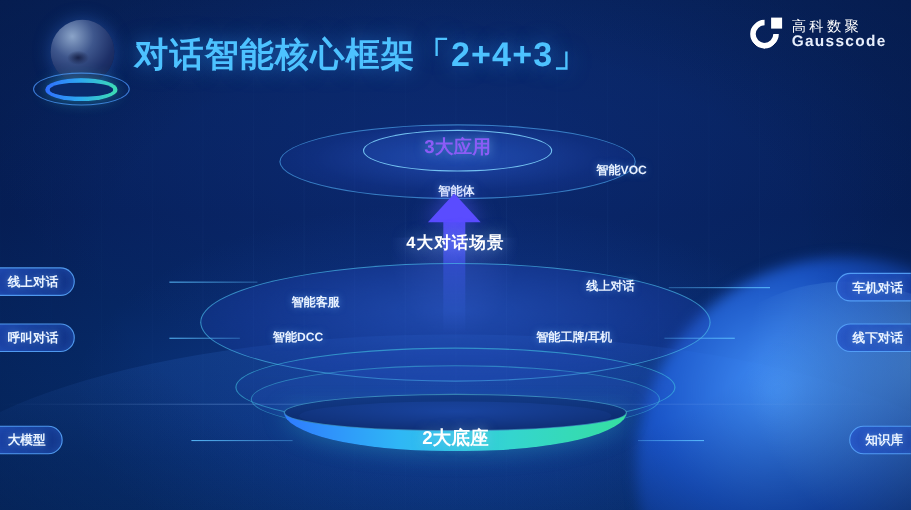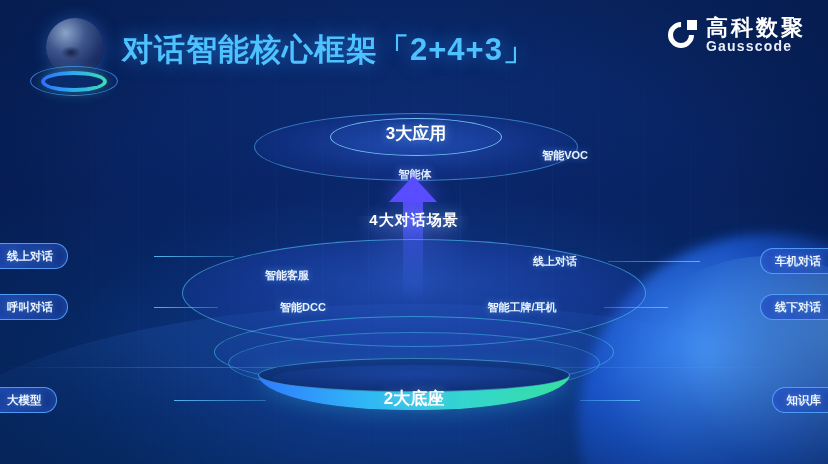--- a/index.html
+++ b/index.html
@@ -97,42 +97,42 @@
   }
   #logo .mark .c{
     position:absolute; left:0; top:2px; width:26px; height:26px; border-radius:50%;
     border:5px solid #fff; border-right-color:transparent;
     transform:rotate(-45deg);
   }
   #logo .mark .sq{
     position:absolute; right:1px; top:0px; width:10px; height:10px; background:#fff;
   }
   #logo .words{ display:flex; flex-direction:column; line-height:1.05; }
-  #logo .cn{ color:#fff; font-size:22px; font-weight:700; letter-spacing:3px; }
+  #logo .cn{ color:#fff; font-size:13px; font-weight:400; letter-spacing:3px; }
   #logo .en{ color:#e7eefc; font-size:14px; font-weight:700; letter-spacing:1.2px; }
 
   
   #diagram{ position:absolute; inset:0; }
 
   .ellipse{ position:absolute; border-radius:50%; }
 
   
   #t3-outer{
     left:254px; top:113px; width:324px; height:68px;
     border:1px solid rgba(90,190,255,.55);
     background:radial-gradient(ellipse at 50% 45%, rgba(48,96,215,.55) 0%, rgba(28,64,170,.30) 58%, rgba(18,48,140,.10) 100%);
   }
   #t3-inner{
     left:330px; top:118px; width:172px; height:38px;
     border:1px solid rgba(130,215,255,.85);
     background:rgba(40,86,200,.18);
   }
   #t3-title{
     position:absolute; left:330px; top:122px; width:172px;
-    text-align:center; color:#ffffff; font-size:17px; font-weight:700;
+    text-align:center; color:#8b5cf6; font-size:17px; font-weight:700;
     text-shadow:0 0 10px rgba(140,205,255,.6);
   }
   #t3-left{ position:absolute; left:262px; top:149px; width:110px; text-align:center; }
   #t3-right{ position:absolute; left:478px; top:145px; width:110px; text-align:right; }
   #t3-bottom{ position:absolute; left:360px; top:164px; width:110px; text-align:center; }
   .node-lbl{
     color:#e9f2ff; font-size:11px; font-weight:700;
     text-shadow:0 0 7px rgba(110,180,255,.55);
     white-space:nowrap;
   }
@@ -174,21 +174,21 @@
     background:linear-gradient(180deg, rgba(40,84,200,.22), rgba(26,58,160,.10));
   }
   #t4-ring3{
     left:228px; top:332px; width:372px; height:62px;
     border:1px solid rgba(70,200,225,.45);
     background:rgba(48,96,210,.14);
   }
 
   #t4-ul{ position:absolute; left:232px; top:251px; width:110px; text-align:center;margin-top:14px; }
   #t4-ur{ position:absolute; left:500px; top:251px; width:110px; text-align:center; }
-  #t4-ll{ position:absolute; left:248px; top:297px; width:110px; text-align:center; }
+  #t4-ll{ position:absolute; left:248px; top:297px; width:110px; }
   #t4-lr{ position:absolute; left:452px; top:297px; width:140px; text-align:center; }
 
   
   #base{
     position:absolute; left:258px; top:366px; width:312px; height:56px;
   }
   #base .body{
     position:absolute; left:0; top:8px; width:312px; height:36px;
     border-radius:0 0 50% 50%/0 0 38px 38px;
     background:linear-gradient(90deg,#2f7bff 0%,#2fb7f5 34%,#34d5cf 66%,#36dfa0 100%);

